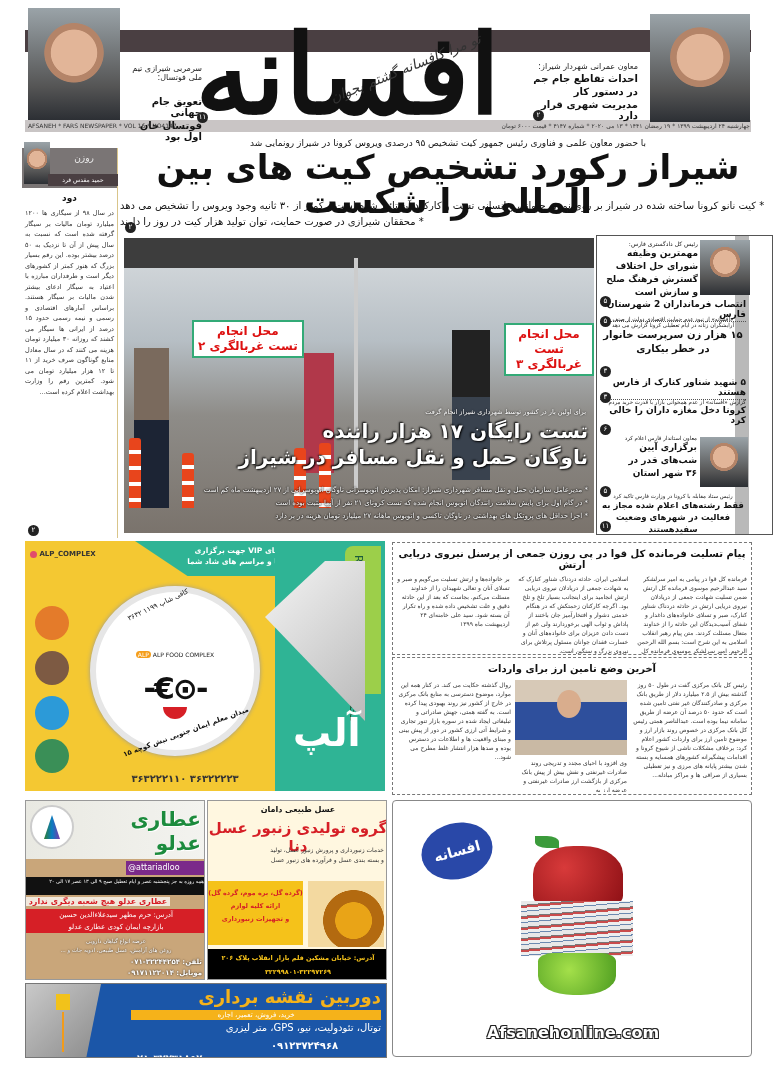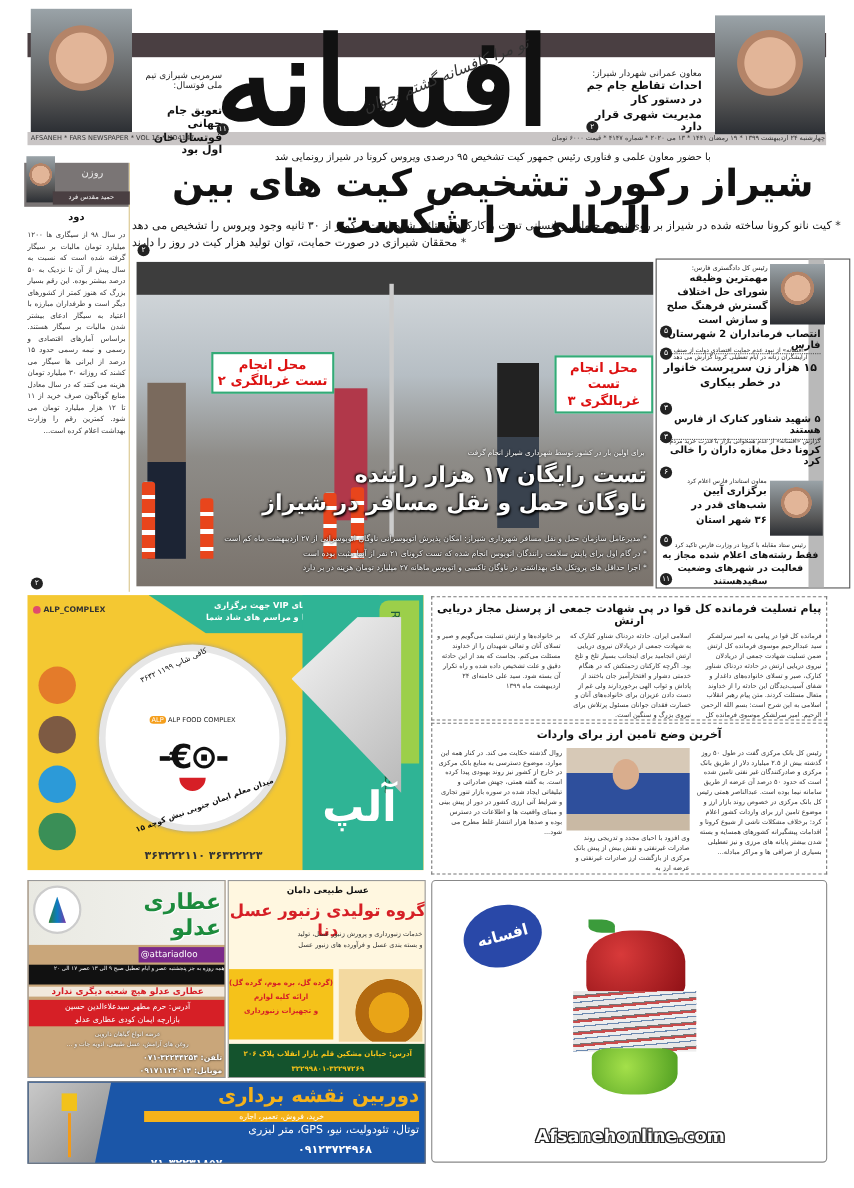--- a/index.html
+++ b/index.html
@@ -142,21 +142,21 @@
   <div class="h-main" style="font-size:9px;line-height:13px">برگزاری آیین شب‌های قدر در ۳۶ شهر استان</div>
 </div>
 <span class="abs num-badge" style="left:600px;top:486px">۵</span>
 <div class="abs rtl" style="left:600px;top:493px;width:146px;">
   <div class="h-kicker ctr" style="font-size:5.5px;text-align:center">رئیس ستاد مقابله با کرونا در وزارت فارس تاکید کرد</div>
   <div class="h-main ctr" style="font-size:8.5px;line-height:12px;text-align:center">فقط رشته‌های اعلام شده مجاز به فعالیت در شهرهای وضعیت سفیدهستند</div>
 </div>
 <span class="abs num-badge" style="left:600px;top:521px">۱۱</span>
 
 <div class="abs box-dashed" style="left:392px;top:542px;width:360px;height:113px">
-  <div class="rtl ctr h-main" style="font-size:10px;margin:5px 0 4px;text-align:center">پیام تسلیت فرمانده کل قوا در پی شهادت جمعی از پرسنل مجاز دریایی ارتش</div>
+  <div class="rtl ctr h-main" style="font-size:10px;margin:5px 0 4px;text-align:center">پیام تسلیت فرمانده کل قوا در پی روزن جمعی از پرسنل نیروی دریایی ارتش</div>
   <div style="display:flex;flex-direction:row-reverse;gap:6px;padding:0 4px">
     <div class="rtl smalltxt" style="flex:1;font-size:6px;line-height:9px;height:80px;overflow:hidden">فرمانده کل قوا در پیامی به امیر سرلشکر سید عبدالرحیم موسوی فرمانده کل ارتش ضمن تسلیت شهادت جمعی از دریادلان نیروی دریایی ارتش در حادثه دردناک شناور کنارک، صبر و تسلای خانواده‌های داغدار و شفای آسیب‌دیدگان این حادثه را از خداوند متعال مسئلت کردند. متن پیام رهبر انقلاب اسلامی به این شرح است: بسم الله الرحمن الرحیم. امیر سرلشکر موسوی فرمانده کل ارتش جمهوری</div>
     <div class="rtl smalltxt" style="flex:1;font-size:6px;line-height:9px;height:80px;overflow:hidden">اسلامی ایران. حادثه دردناک شناور کنارک که به شهادت جمعی از دریادلان نیروی دریایی ارتش انجامید برای اینجانب بسیار تلخ و تلخ بود. اگرچه کارکنان زحمتکش که در هنگام خدمتی دشوار و افتخارآمیز جان باختند از پاداش و ثواب الهی برخوردارند ولی غم از دست دادن عزیزان برای خانواده‌های آنان و خسارت فقدان جوانان مسئول پرتلاش برای نیروی بزرگ و سنگین است.</div>
     <div class="rtl smalltxt" style="flex:1;font-size:6px;line-height:9px;height:80px;overflow:hidden">بر خانواده‌ها و ارتش تسلیت می‌گویم و صبر و تسلای آنان و تعالی شهیدان را از خداوند مسئلت می‌کنم. بجاست که بعد از این حادثه دقیق و علت تشخیص داده شده و راه تکرار آن بسته شود. سید علی خامنه‌ای ۲۴ اردیبهشت ماه ۱۳۹۹</div>
   </div>
 </div>
 
 <div class="abs box-dashed" style="left:392px;top:657px;width:360px;height:138px">
   <div class="rtl ctr h-main" style="font-size:10px;margin:5px 0 4px;text-align:center">آخرین وضع تامین ارز برای واردات</div>
   <div class="abs rtl smalltxt" style="left:238px;top:22px;width:116px;font-size:6px;line-height:9px;height:112px;overflow:hidden">رئیس کل بانک مرکزی گفت در طول ۵۰ روز گذشته بیش از ۲.۵ میلیارد دلار از طریق بانک مرکزی و صادرکنندگان غیر نفتی تامین شده است که حدود ۵۰ درصد آن عرضه از طریق سامانه نیما بوده است. عبدالناصر همتی رئیس کل بانک مرکزی در خصوص روند بازار ارز و موضوع تامین ارز برای واردات کشور اعلام کرد: برخلاف مشکلات ناشی از شیوع کرونا و اقدامات پیشگیرانه کشورهای همسایه و بسته شدن بیشتر پایانه های مرزی و نیز تعطیلی بسیاری از صرافی ها و مراکز مبادله...</div>
@@ -199,21 +199,21 @@
 <div class="abs ad-attari">
   <div class="abs" style="left:0;top:0;width:180px;height:58px;background:linear-gradient(90deg,#e9e9e2,#f3f3ef)"></div>
   <div class="abs" style="left:4px;top:4px;width:44px;height:44px;border-radius:50%;background:#fff;border:2px solid #ccc">
     <div class="abs" style="left:12px;top:8px;width:16px;height:24px;background:linear-gradient(90deg,#2e7d32,#0a7cc2,#7b3aa8);clip-path:polygon(50% 0,100% 100%,0 100%)"></div>
   </div>
   <div class="abs rtl" style="left:55px;top:6px;width:120px;font-size:20px;font-weight:bold;color:#1c8b3d;text-shadow:1px 1px 0 #fff">عطاری عدلو</div>
   <div class="abs" style="left:100px;top:60px;width:78px;height:14px;background:#7b2a8a;color:#fff;font-size:8px;line-height:14px;padding-left:2px">@attariadloo</div>
   <div class="abs rtl" style="left:0;top:76px;width:180px;height:18px;background:#111;color:#fff;font-size:5px;line-height:9px;padding:0 2px">
     <span>همه روزه به جز پنجشنبه عصر و ایام تعطیل صبح ۹ الی ۱۳ عصر ۱۷ الی ۲۰</span>
   </div>
-  <div class="abs rtl ctr" style="left:0;top:96px;width:180px;font-size:8px;font-weight:bold;color:#d61f26;text-align:center;background:rgba(255,255,255,.75)">عطاری عدلو هیچ شعبه دیگری ندارد</div>
+  <div class="abs rtl ctr" style="left:0;top:96px;width:144px;font-size:8px;font-weight:bold;color:#d61f26;text-align:center;background:rgba(255,255,255,.75)">عطاری عدلو هیچ شعبه دیگری ندارد</div>
   <div class="abs rtl ctr" style="left:0;top:108px;width:180px;height:24px;background:#d61f26;color:#fff;font-size:7px;line-height:12px;text-align:center">
     <div>آدرس: حرم مطهر سیدعلاءالدین حسین</div>
     <div>بازارچه ایمان کودی عطاری عدلو</div>
   </div>
   <div class="abs rtl ctr" style="left:0;top:136px;width:180px;font-size:5.5px;line-height:9px;color:#fff;text-shadow:0 0 2px #000;text-align:center">
     <div>عرضه انواع گیاهان دارویی</div>
     <div>روغن های آرامش، عسل طبیعی، ادویه جات و ...</div>
   </div>
   <div class="abs rtl" style="left:40px;top:156px;width:136px;font-size:7px;font-weight:bold;line-height:11px;color:#fff;text-shadow:0 0 2px #000">
     <div>تلفن: ۳۲۲۴۴۲۵۴-۰۷۱</div>
@@ -227,21 +227,21 @@
   <div class="abs rtl" style="left:4px;top:44px;width:172px;font-size:6px;line-height:10px;color:#333">
     <div>خدمات زنبورداری و پرورش زنبور عسل، تولید</div>
     <div>و بسته بندی عسل و فرآورده های زنبور عسل</div>
   </div>
   <div class="abs rtl ctr" style="left:0;top:80px;width:95px;height:64px;background:#f5c21a;font-size:6.5px;line-height:13px;color:#d61f26;font-weight:bold;text-align:center;padding-top:6px">
     <div>(گرده گل، بره موم، گرده گل)</div>
     <div>ارائه کلیه لوازم</div>
     <div>و تجهیزات زنبورداری</div>
   </div>
   <div class="abs" style="left:100px;top:80px;width:76px;height:66px;background:radial-gradient(circle at 60% 60%,#e9a417 0 30%,#b36a10 31% 50%,#f3d9a0 51%)"></div>
-  <div class="abs rtl ctr" style="left:0;top:148px;width:180px;height:32px;background:#14532d;color:#f5c21a;font-size:6.5px;font-weight:bold;line-height:14px;text-align:center;padding-top:2px">
+  <div class="abs rtl ctr" style="left:0;top:148px;width:180px;height:32px;background:#000000;color:#f5c21a;font-size:6.5px;font-weight:bold;line-height:14px;text-align:center;padding-top:2px">
     <div>آدرس: خیابان مشکین قلم بازار انقلاب پلاک ۲۰۶</div>
     <div>۳۲۲۹۹۸۰۱-۳۲۲۹۷۲۶۹</div>
   </div>
 </div>
 
 <div class="abs ad-survey">
   <div class="abs" style="left:0;top:0;width:75px;height:75px;background:linear-gradient(135deg,#c9c9c9,#8a8a8a);clip-path:polygon(0 0,100% 0,80% 100%,0 100%)">
     <div class="abs" style="left:30px;top:10px;width:14px;height:16px;background:#f2c21a"></div>
     <div class="abs" style="left:26px;top:28px;width:22px;height:40px;background:linear-gradient(90deg,transparent 45%,#f29b1a 45% 55%,transparent 55%)"></div>
   </div>

